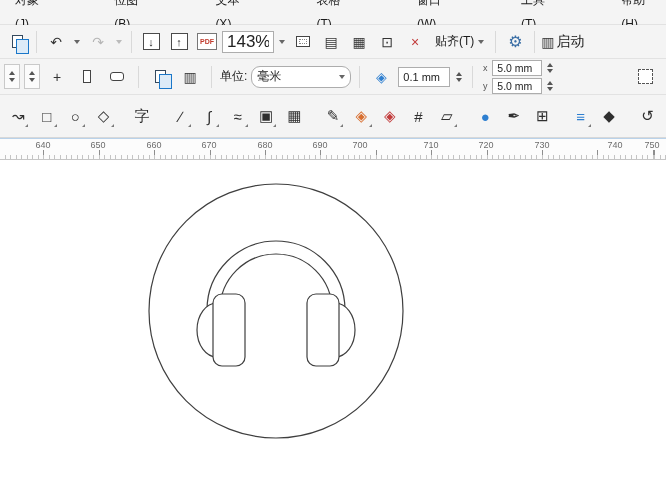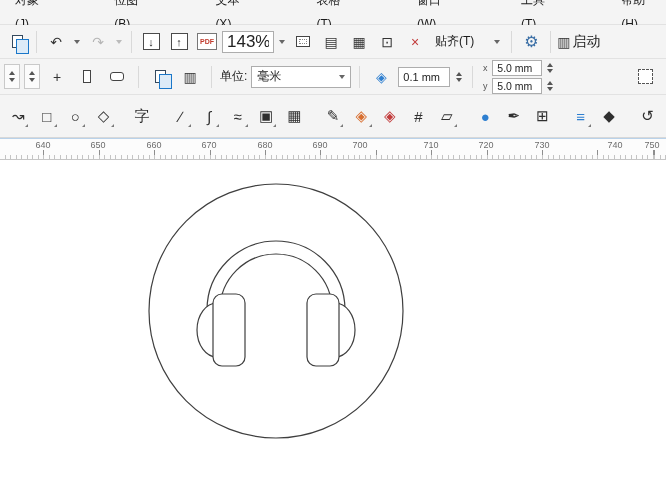--- a/index.html
+++ b/index.html
@@ -48,21 +48,21 @@
     font-size:7px; font-weight:bold; color:#c0392b; letter-spacing:0;
   }
   .zoominput {
     width:52px; height:22px; border:1px solid #adadad; background:#fff;
     font-size:17px; padding:0 4px; font-family:inherit; color:#222;
   }
   .combo {
     display:flex; align-items:center; gap:6px; background:#fff;
     border:1px solid #adadad; height:22px; padding:0 5px; font-size:12px;
   }
-  .flatcombo { display:flex; align-items:center; gap:20px; padding:0 5px; height:26px; font-size:12px; color:#1b1b1b; }
+  .flatcombo { display:flex; align-items:center; gap:4px; padding:0 5px; height:26px; font-size:12px; color:#1b1b1b; }
   .icon-screen { width:14px; height:11px; border:1px solid #444; position:relative; background:#fff; }
   .icon-screen::after { content:""; position:absolute; inset:2px; border:1px dotted #888; }
   .c-blue { color:#2e7fd0; } .c-orange { color:#d86e2f; } .c-red { color:#c23b3b; }
   .c-gear { color:#3a6ea5; font-size:16px; }
 
   
   .spin { display:flex; flex-direction:column; justify-content:center; gap:3px; border:1px solid #c9c9c9; background:#fbfbfb; padding:3px 4px; }
   .spin .up { width:0; height:0; border:3px solid transparent; border-bottom:4px solid #555; }
   .spin .dn { width:0; height:0; border:3px solid transparent; border-top:4px solid #555; }
   .spincol { display:flex; flex-direction:column; gap:2px; justify-content:center; padding:0 2px; }
@@ -219,21 +219,21 @@
 
     <button class="tb">
       <span class="icon-pages"></span>
     </button>
     <button class="tb">
       <span class="glyph">▥</span>
     </button>
     <span class="sep"></span>
 
     <span class="label">单位:</span>
-    <div class="combo" style="width:100px; justify-content:space-between;">
+    <div class="combo" style="width:100px; justify-content:space-between;border-radius:9px;">
       <span>毫米</span>
       <span class="caret"></span>
     </div>
     <span class="sep"></span>
 
     <button class="tb">
       <span class="glyph c-blue">◈</span>
     </button>
     <div class="numfield">
       <span>0.1 mm</span>

